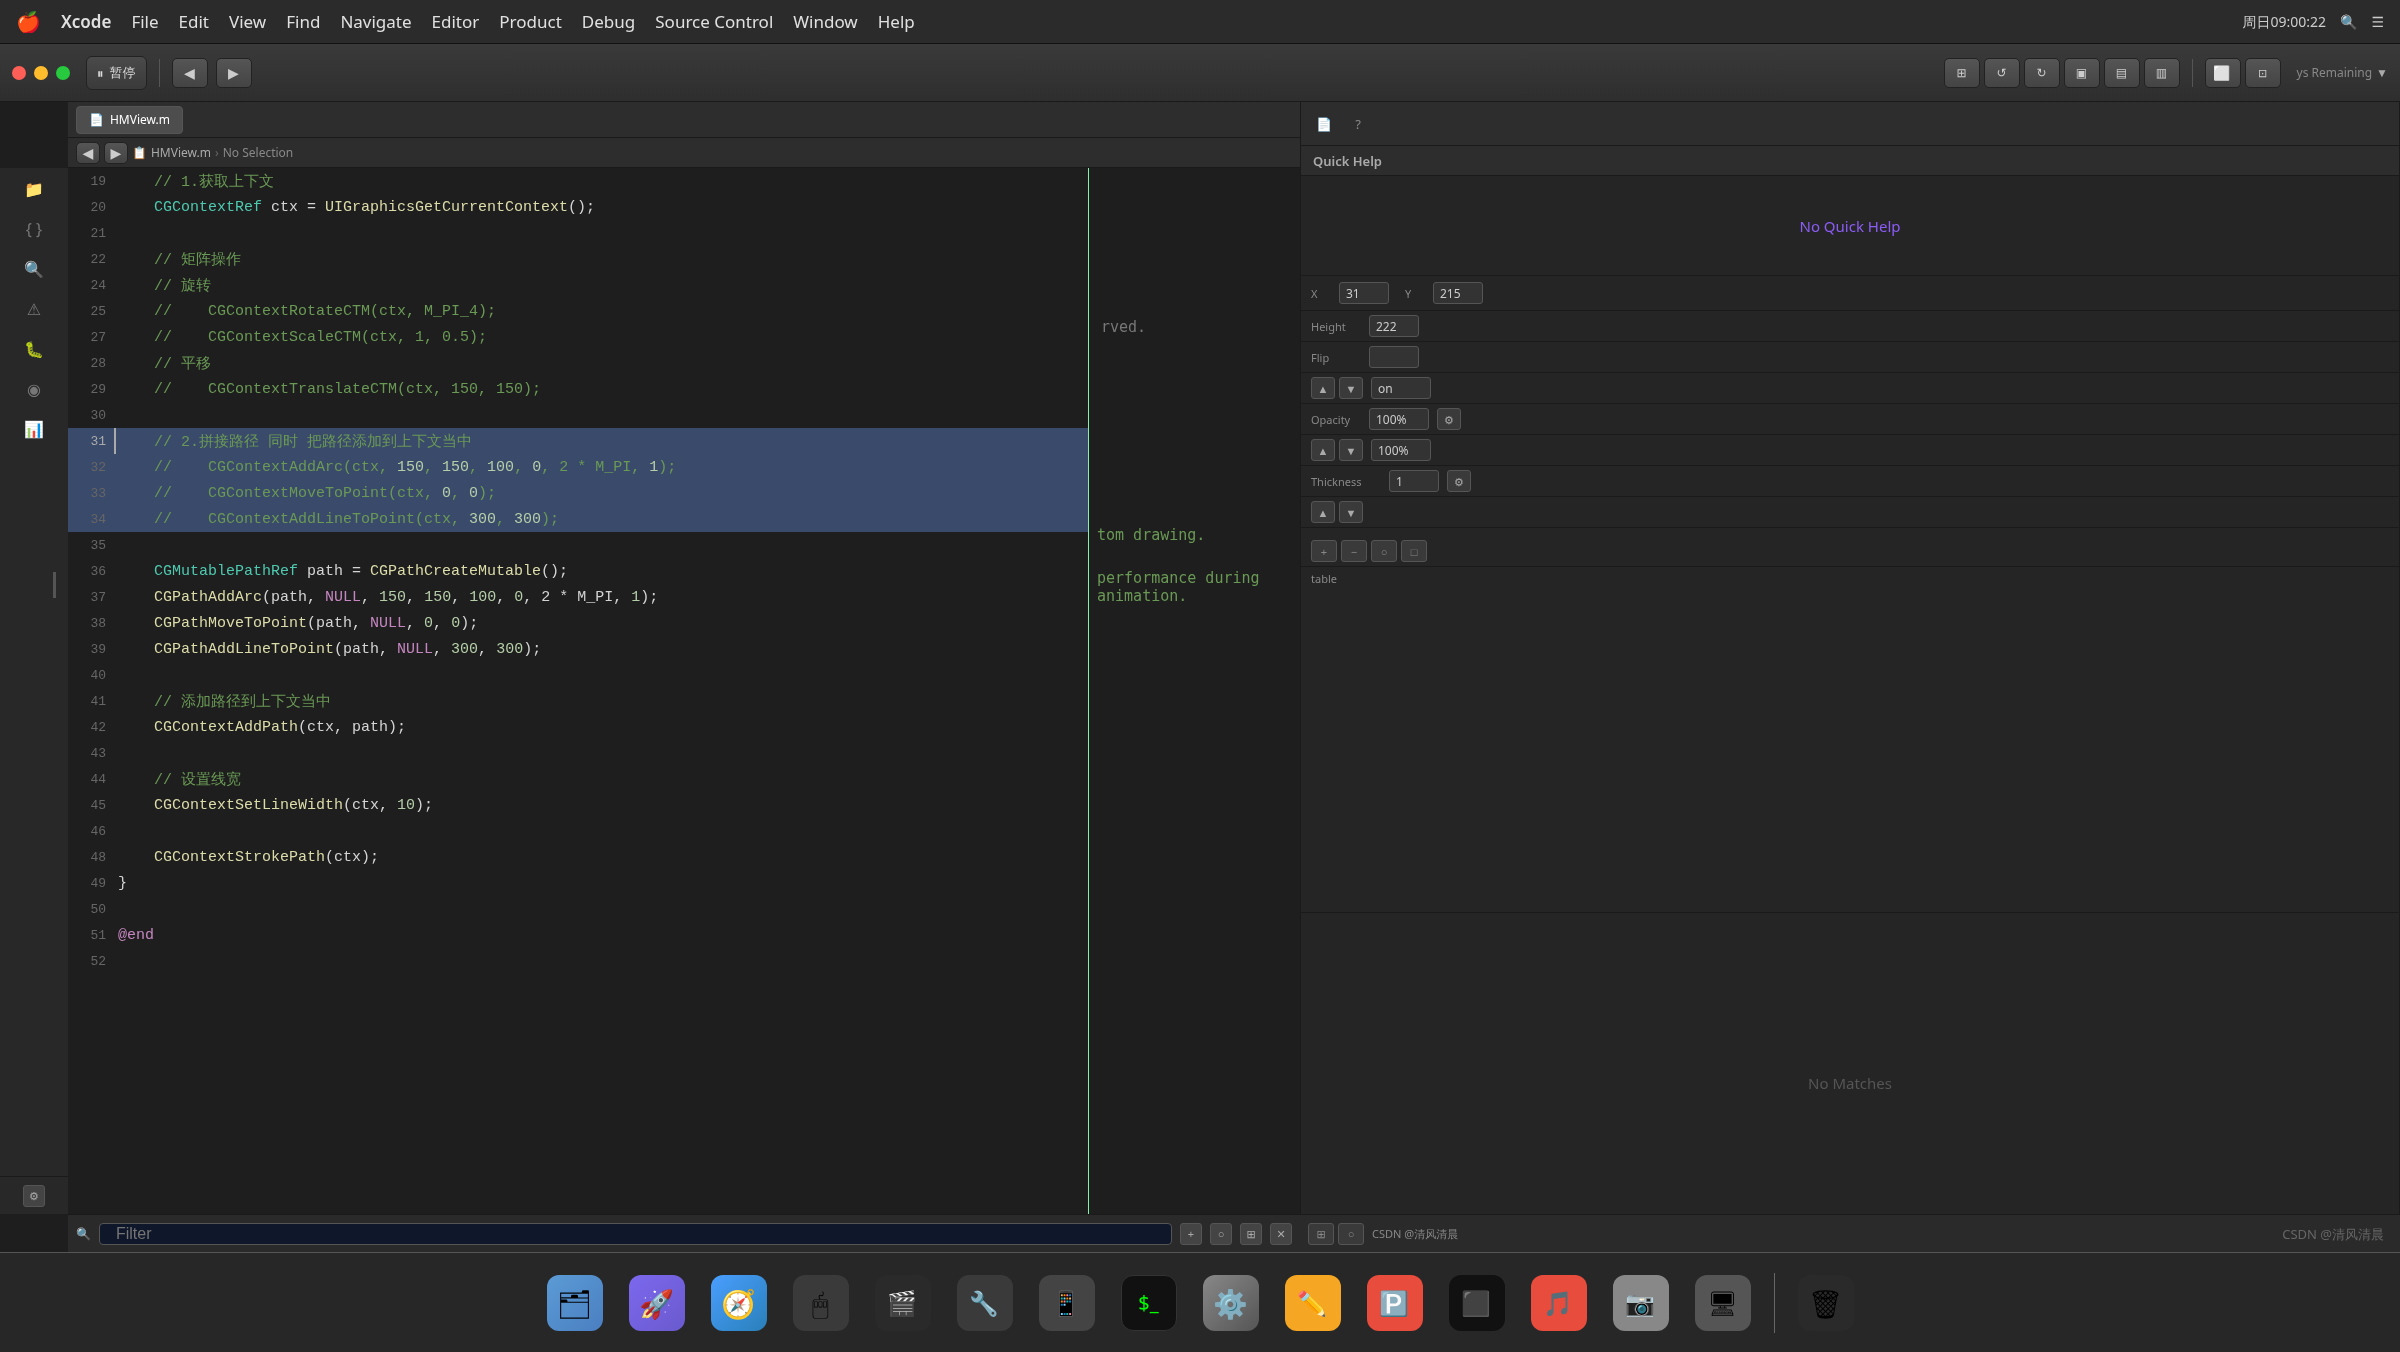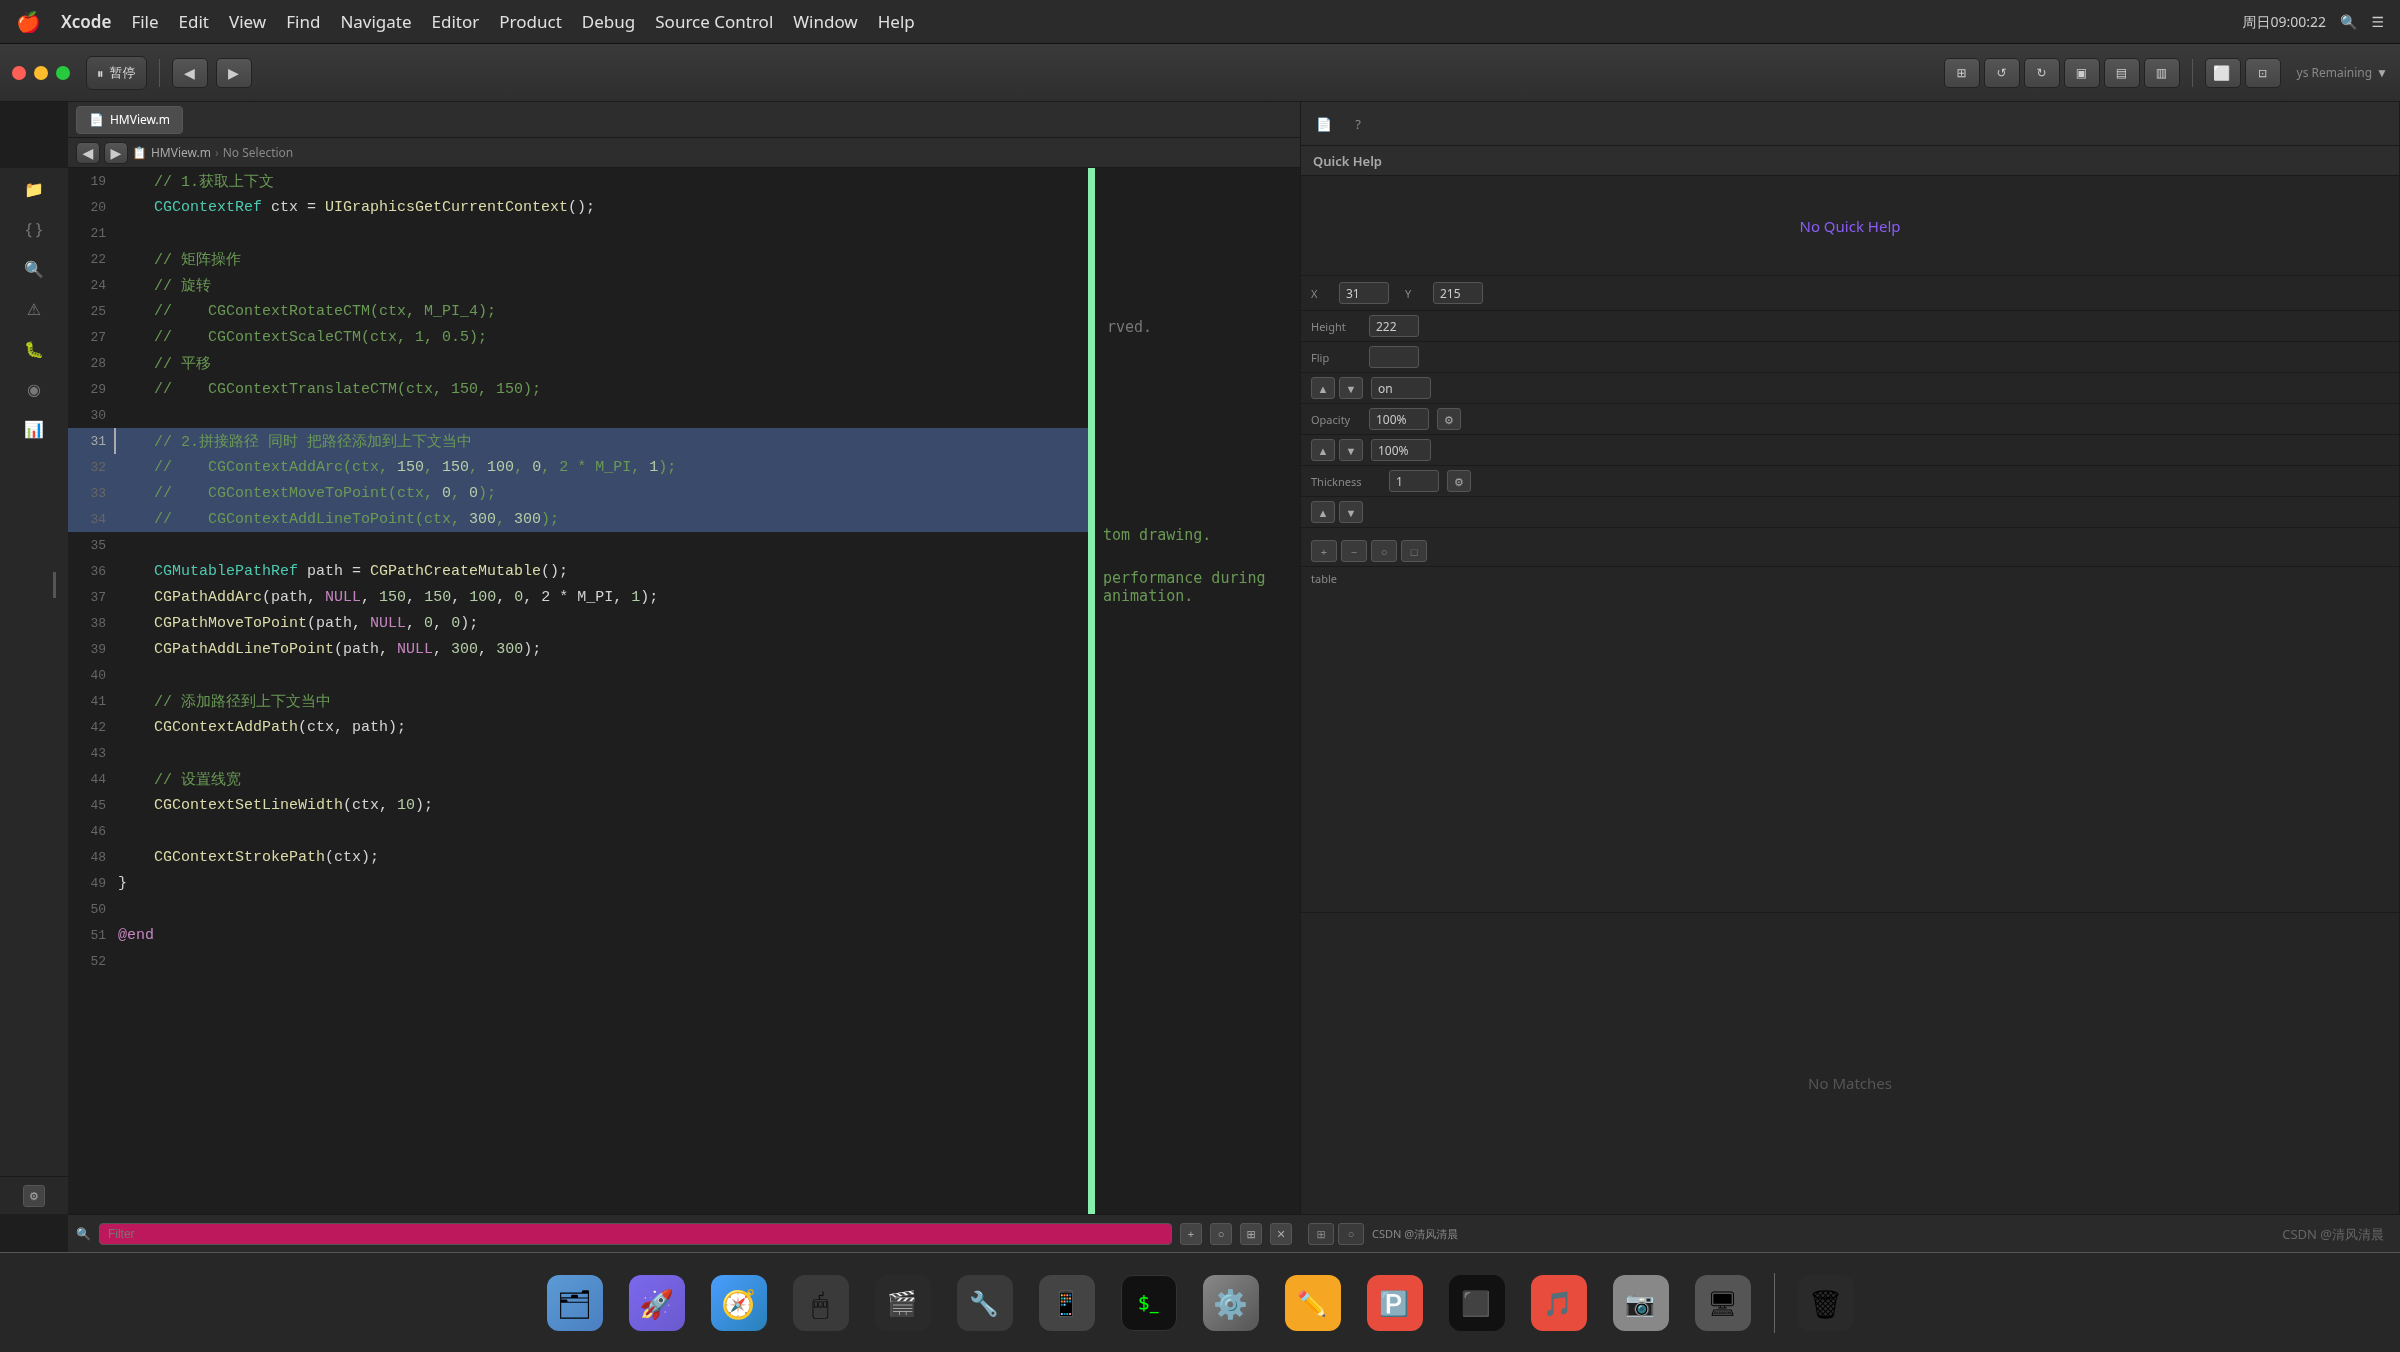--- a/index.html
+++ b/index.html
@@ -312,26 +312,26 @@
       border-top: 1px solid #1a1a1a;
       display: flex;
       align-items: center;
       padding: 0 8px;
       gap: 8px;
     }
 
     .filter-input {
       flex: 1;
       height: 22px;
-      background: #be185d;
+      background: #0f172a;
       border: 1px solid #555;
       border-radius: 4px;
       color: #ccc;
-      font-size: 12px;
-      padding: 0 8px;
+      font-size: 16px;
+      padding: 0 16px;
     }
 
     .mini-btn {
       width: 22px;
       height: 22px;
       background: #444;
       border: 1px solid #555;
       border-radius: 3px;
       display: flex;
       align-items: center;
@@ -609,21 +609,21 @@
     <span class="line-num">51</span>
     <span class="line-content c-at">@end</span>
   </div>
 
   <div class="code-line">
     <span class="line-num">52</span>
     <span class="line-content"></span>
   </div>
 </div>
 
-<div style="position:absolute;top:168px;left:1088px;right:1100px;bottom:138px;background:#1e1e1e;border-left:7px solid #86efac;">
+<div style="position:absolute;top:168px;left:1088px;right:1100px;bottom:138px;background:#1e1e1e;border-left:1px solid #86efac;">
 
   <div style="padding:16px 8px;font-family:Menlo,monospace;font-size:15px;">
     <div style="color:#777;height:26px;display:flex;align-items:center;"></div>
     <div style="color:#777;height:26px;display:flex;align-items:center;"></div>
     <div style="color:#777;height:26px;display:flex;align-items:center;"></div>
     <div style="color:#777;height:26px;display:flex;align-items:center;"></div>
     <div style="color:#777;height:26px;display:flex;align-items:center;"></div>
     <div style="color:#777;height:26px;display:flex;align-items:center;padding-left:4px;">rved.</div>
     <div style="height:26px;"></div>
     <div style="height:26px;"></div>

